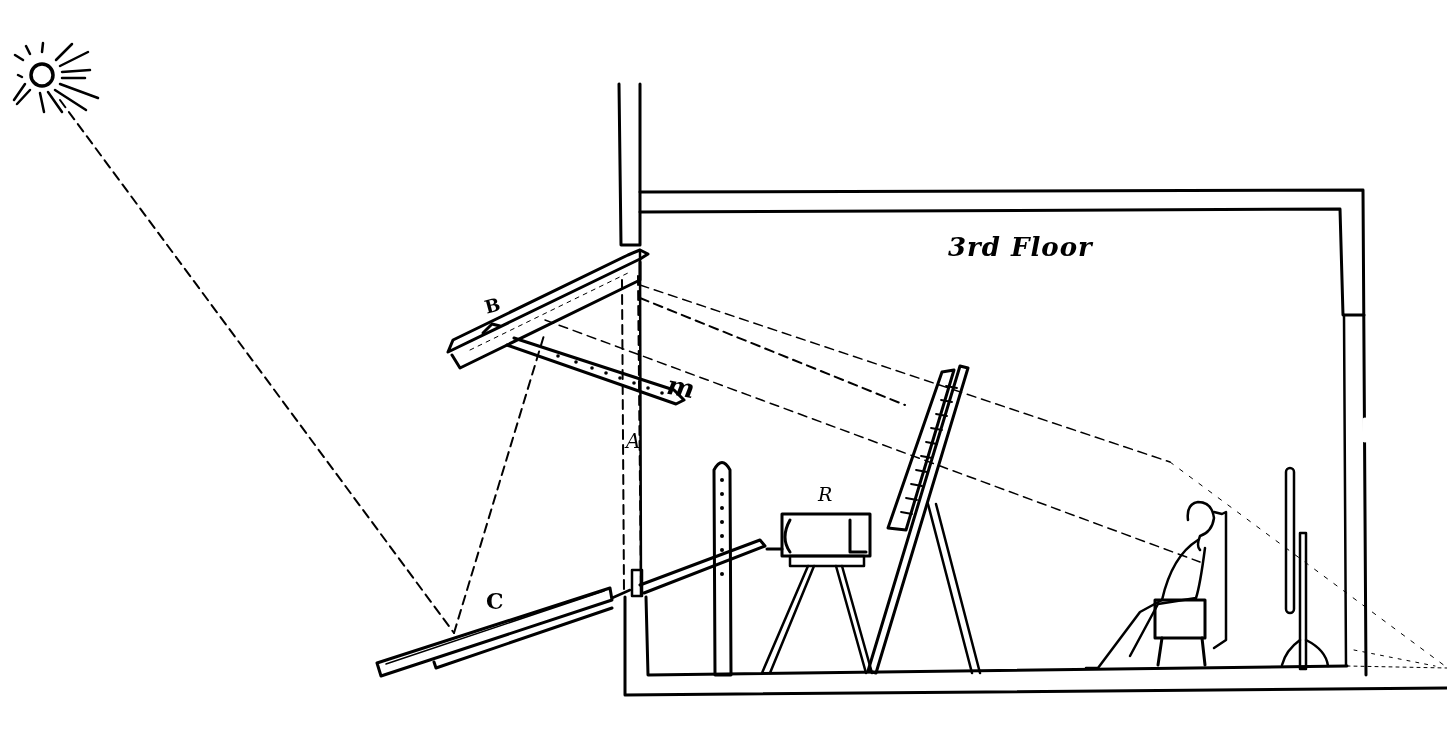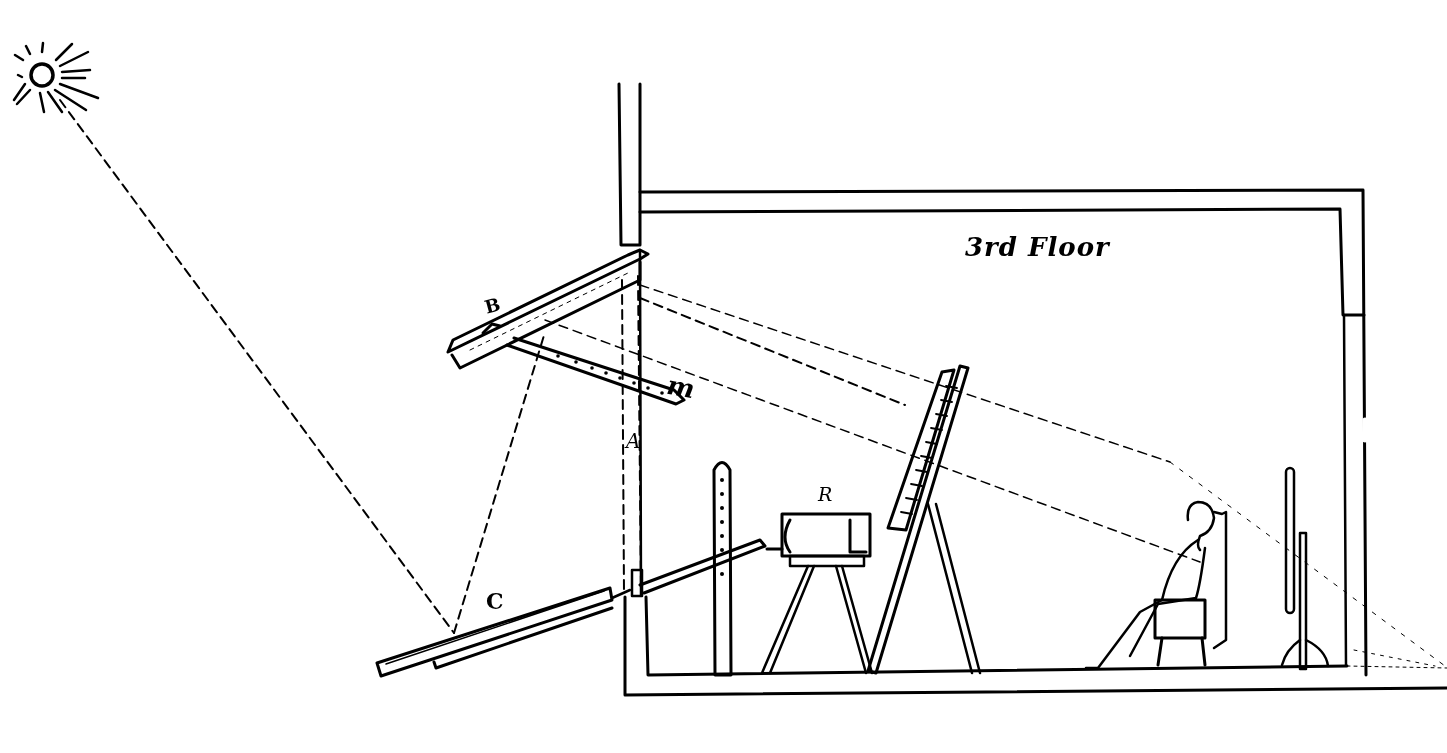--- a/index.html
+++ b/index.html
@@ -1,19 +1,19 @@
 <!DOCTYPE html>
 <html><head>
 <meta charset="utf-8">
 <style>
   html, body { margin: 0; padding: 0; background: #ffffff; }
   body { width: 1447px; height: 753px; overflow: hidden; position: relative; font-family: "DejaVu Serif", serif; }
   #diagram { position: absolute; left: 0; top: 0; width: 1447px; height: 753px; }
   .lbl { position: absolute; color: #000; font-family: "DejaVu Serif", serif; font-style: italic; font-weight: bold; line-height: 1; }
-  .lbl-floor { left: 948px; top: 234px; font-size: 26px; letter-spacing: 1px; margin-left: 17px; }
+  .lbl-floor { left: 948px; top: 234px; font-size: 26px; letter-spacing: 1px; }
   .lbl-B { left: 485px; top: 297px; font-size: 18px; font-style: normal; transform: rotate(-15deg); }
   .lbl-m { left: 667px; top: 374px; font-size: 26px; transform: rotate(10deg); }
   .lbl-A { left: 626px; top: 431px; font-size: 20px; font-weight: normal; }
   .lbl-R { left: 818px; top: 485px; font-size: 19px; font-weight: normal; }
   .lbl-C { left: 486px; top: 590px; font-size: 22px; font-style: normal; }
 </style>
 </head>
 <body>
 
 <svg id="diagram" viewBox="0 0 1447 753" width="1447" height="753" xmlns="http://www.w3.org/2000/svg">

